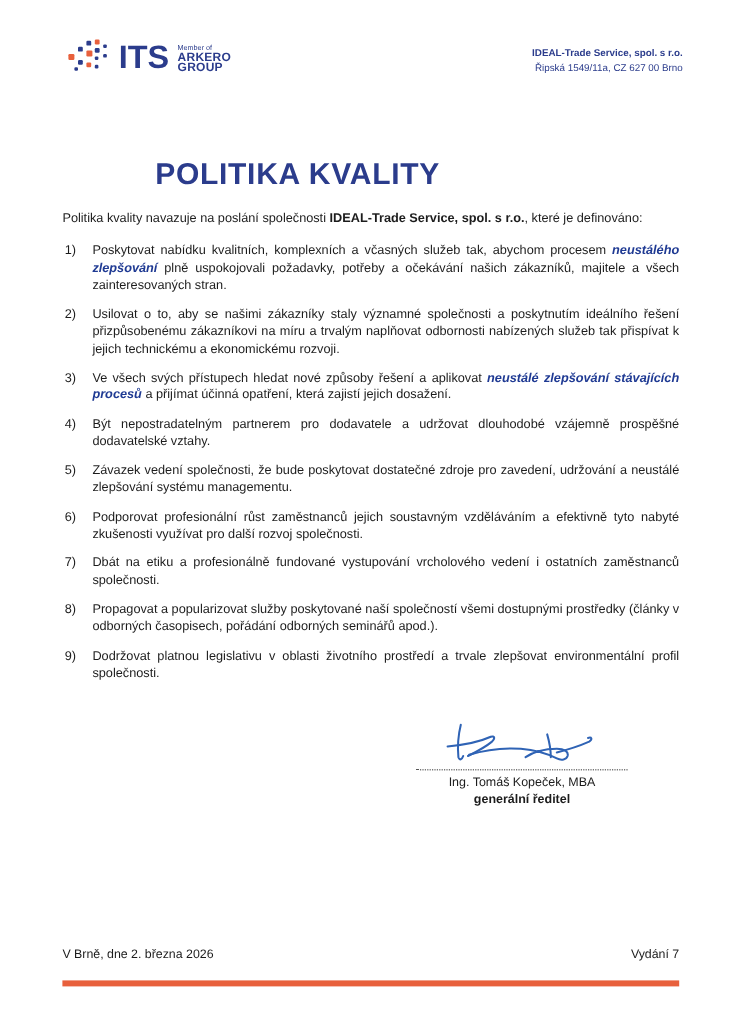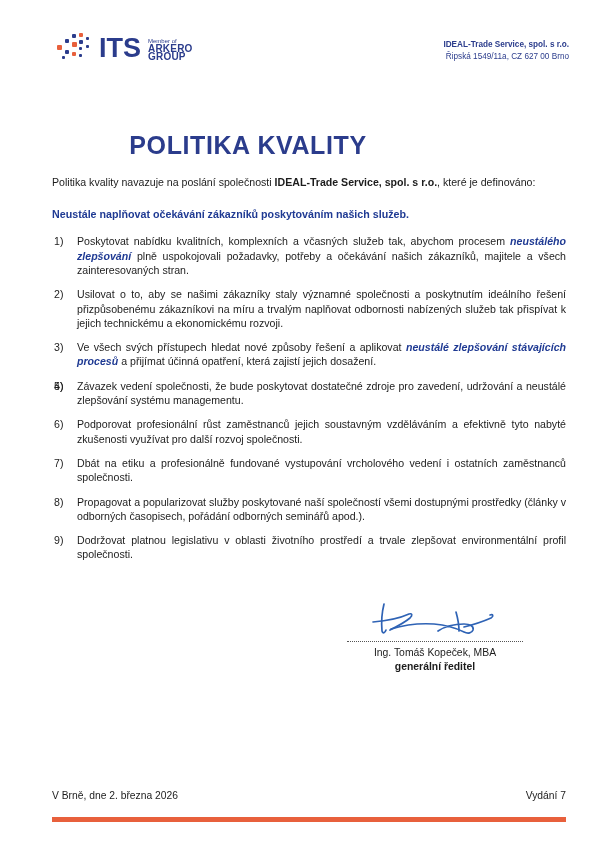--- a/index.html
+++ b/index.html
@@ -224,35 +224,34 @@
       <div class="l2">Řipská 1549/11a, CZ 627 00 Brno</div>
     </div>
   </div>
 
   <div class="doc-title">POLITIKA KVALITY</div>
 
   <div class="content">
 
     <p class="para"><span>Politika kvality navazuje na poslání společnosti </span><span class="bold">IDEAL-Trade Service, spol. s r.o.</span><span>, které je definováno:</span></p>
 
-    <p class="para mission">Neustále naplňovat očekávání zákazníků poskytováním našich služeb.</p>
 
 
     <ol class="policy-list">
       <li>
         <span class="num">1)</span><span>Poskytovat nabídku kvalitních, komplexních a včasných služeb tak, abychom procesem </span><span class="hl">neustálého zlepšování</span><span> plně uspokojovali požadavky, potřeby a očekávání našich zákazníků, majitele a všech zainteresovaných stran.</span>
       </li>
       <li>
         <span class="num">2)</span><span>Usilovat o to, aby se našimi zákazníky staly významné společnosti a poskytnutím ideálního řešení přizpůsobenému zákazníkovi na míru a trvalým naplňovat odbornosti nabízených služeb tak přispívat k jejich technickému a ekonomickému rozvoji.</span><span class="hl"></span><span></span>
       </li>
       <li>
         <span class="num">3)</span><span>Ve všech svých přístupech hledat nové způsoby řešení a aplikovat </span><span class="hl">neustálé zlepšování stávajících procesů</span><span> a přijímat účinná opatření, která zajistí jejich dosažení.</span>
       </li>
       <li>
-        <span class="num">4)</span><span class="hl"></span><span></span>
+        <span class="num">4)</span><span>Být nepostradatelným partnerem pro dodavatele a udržovat dlouhodobé vzájemně prospěšné dodavatelské vztahy.</span><span class="hl"></span><span></span>
       </li>
       <li>
         <span class="num">5)</span><span>Závazek vedení společnosti, že bude poskytovat dostatečné zdroje pro zavedení, udržování a neustálé zlepšování systému managementu.</span><span class="hl"></span><span></span>
       </li>
       <li>
         <span class="num">6)</span><span>Podporovat profesionální růst zaměstnanců jejich soustavným vzděláváním a efektivně tyto nabyté zkušenosti využívat pro další rozvoj společnosti.</span><span class="hl"></span><span></span>
       </li>
       <li>
         <span class="num">7)</span><span>Dbát na etiku a profesionálně fundované vystupování vrcholového vedení i ostatních zaměstnanců společnosti.</span><span class="hl"></span><span></span>
       </li>

